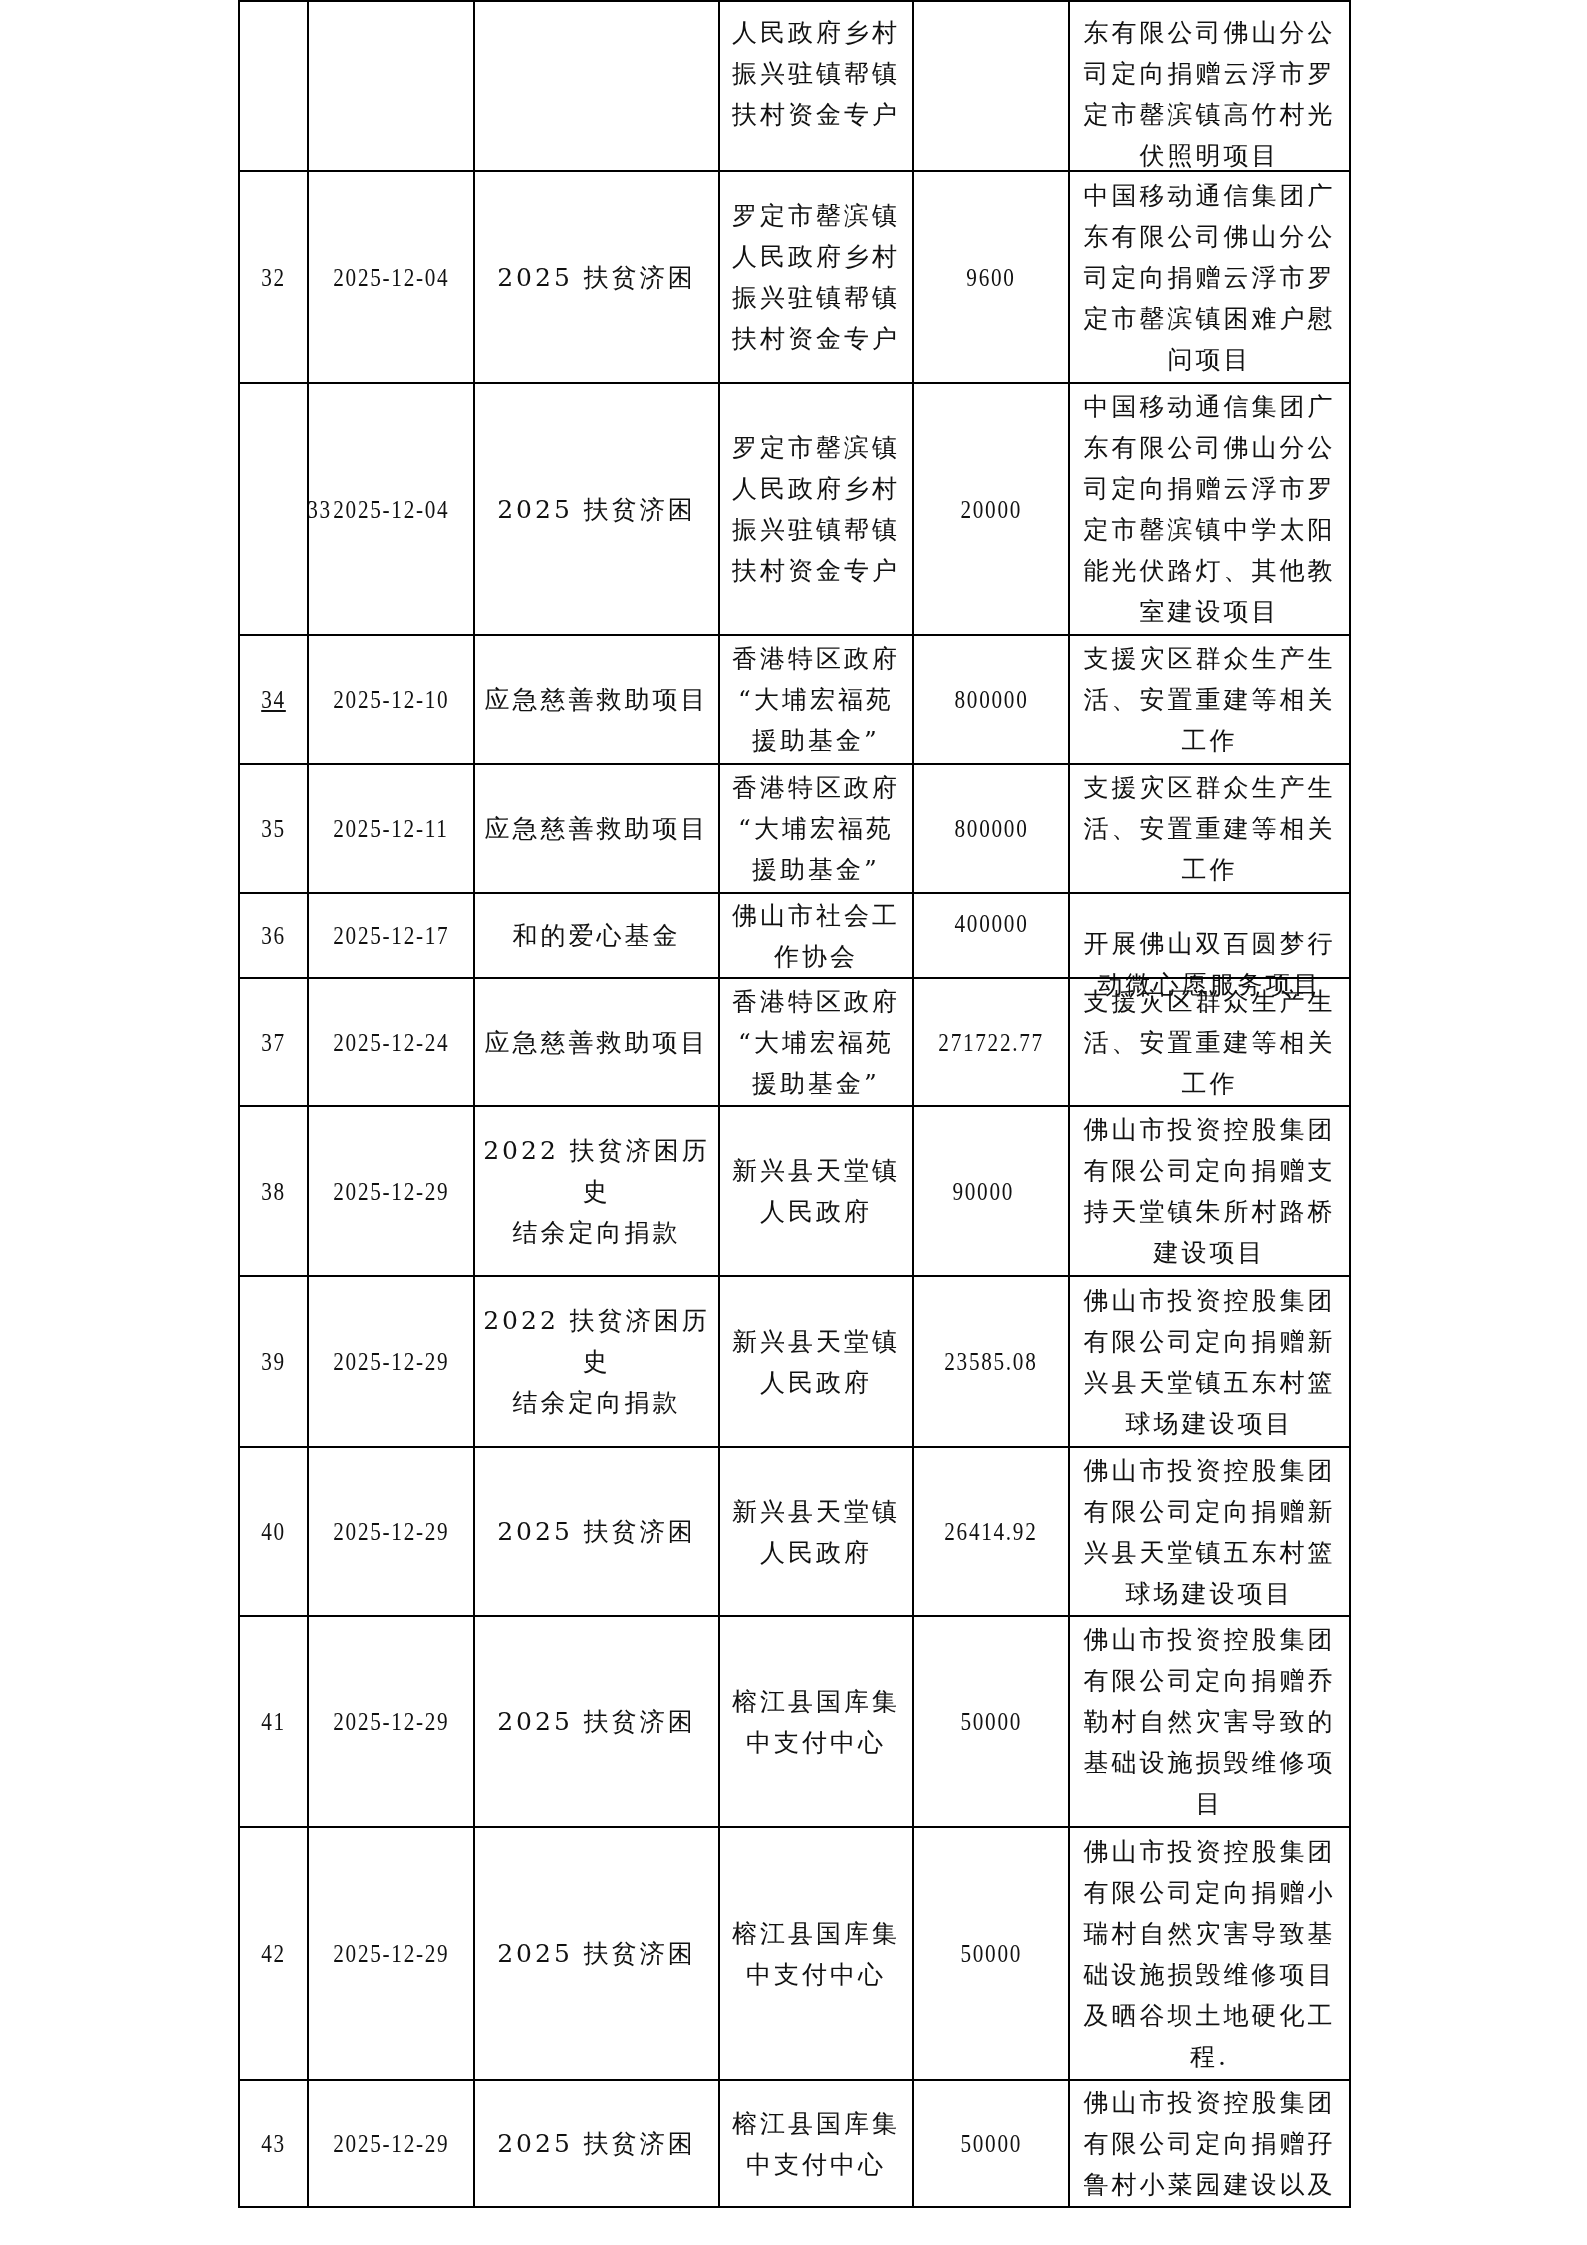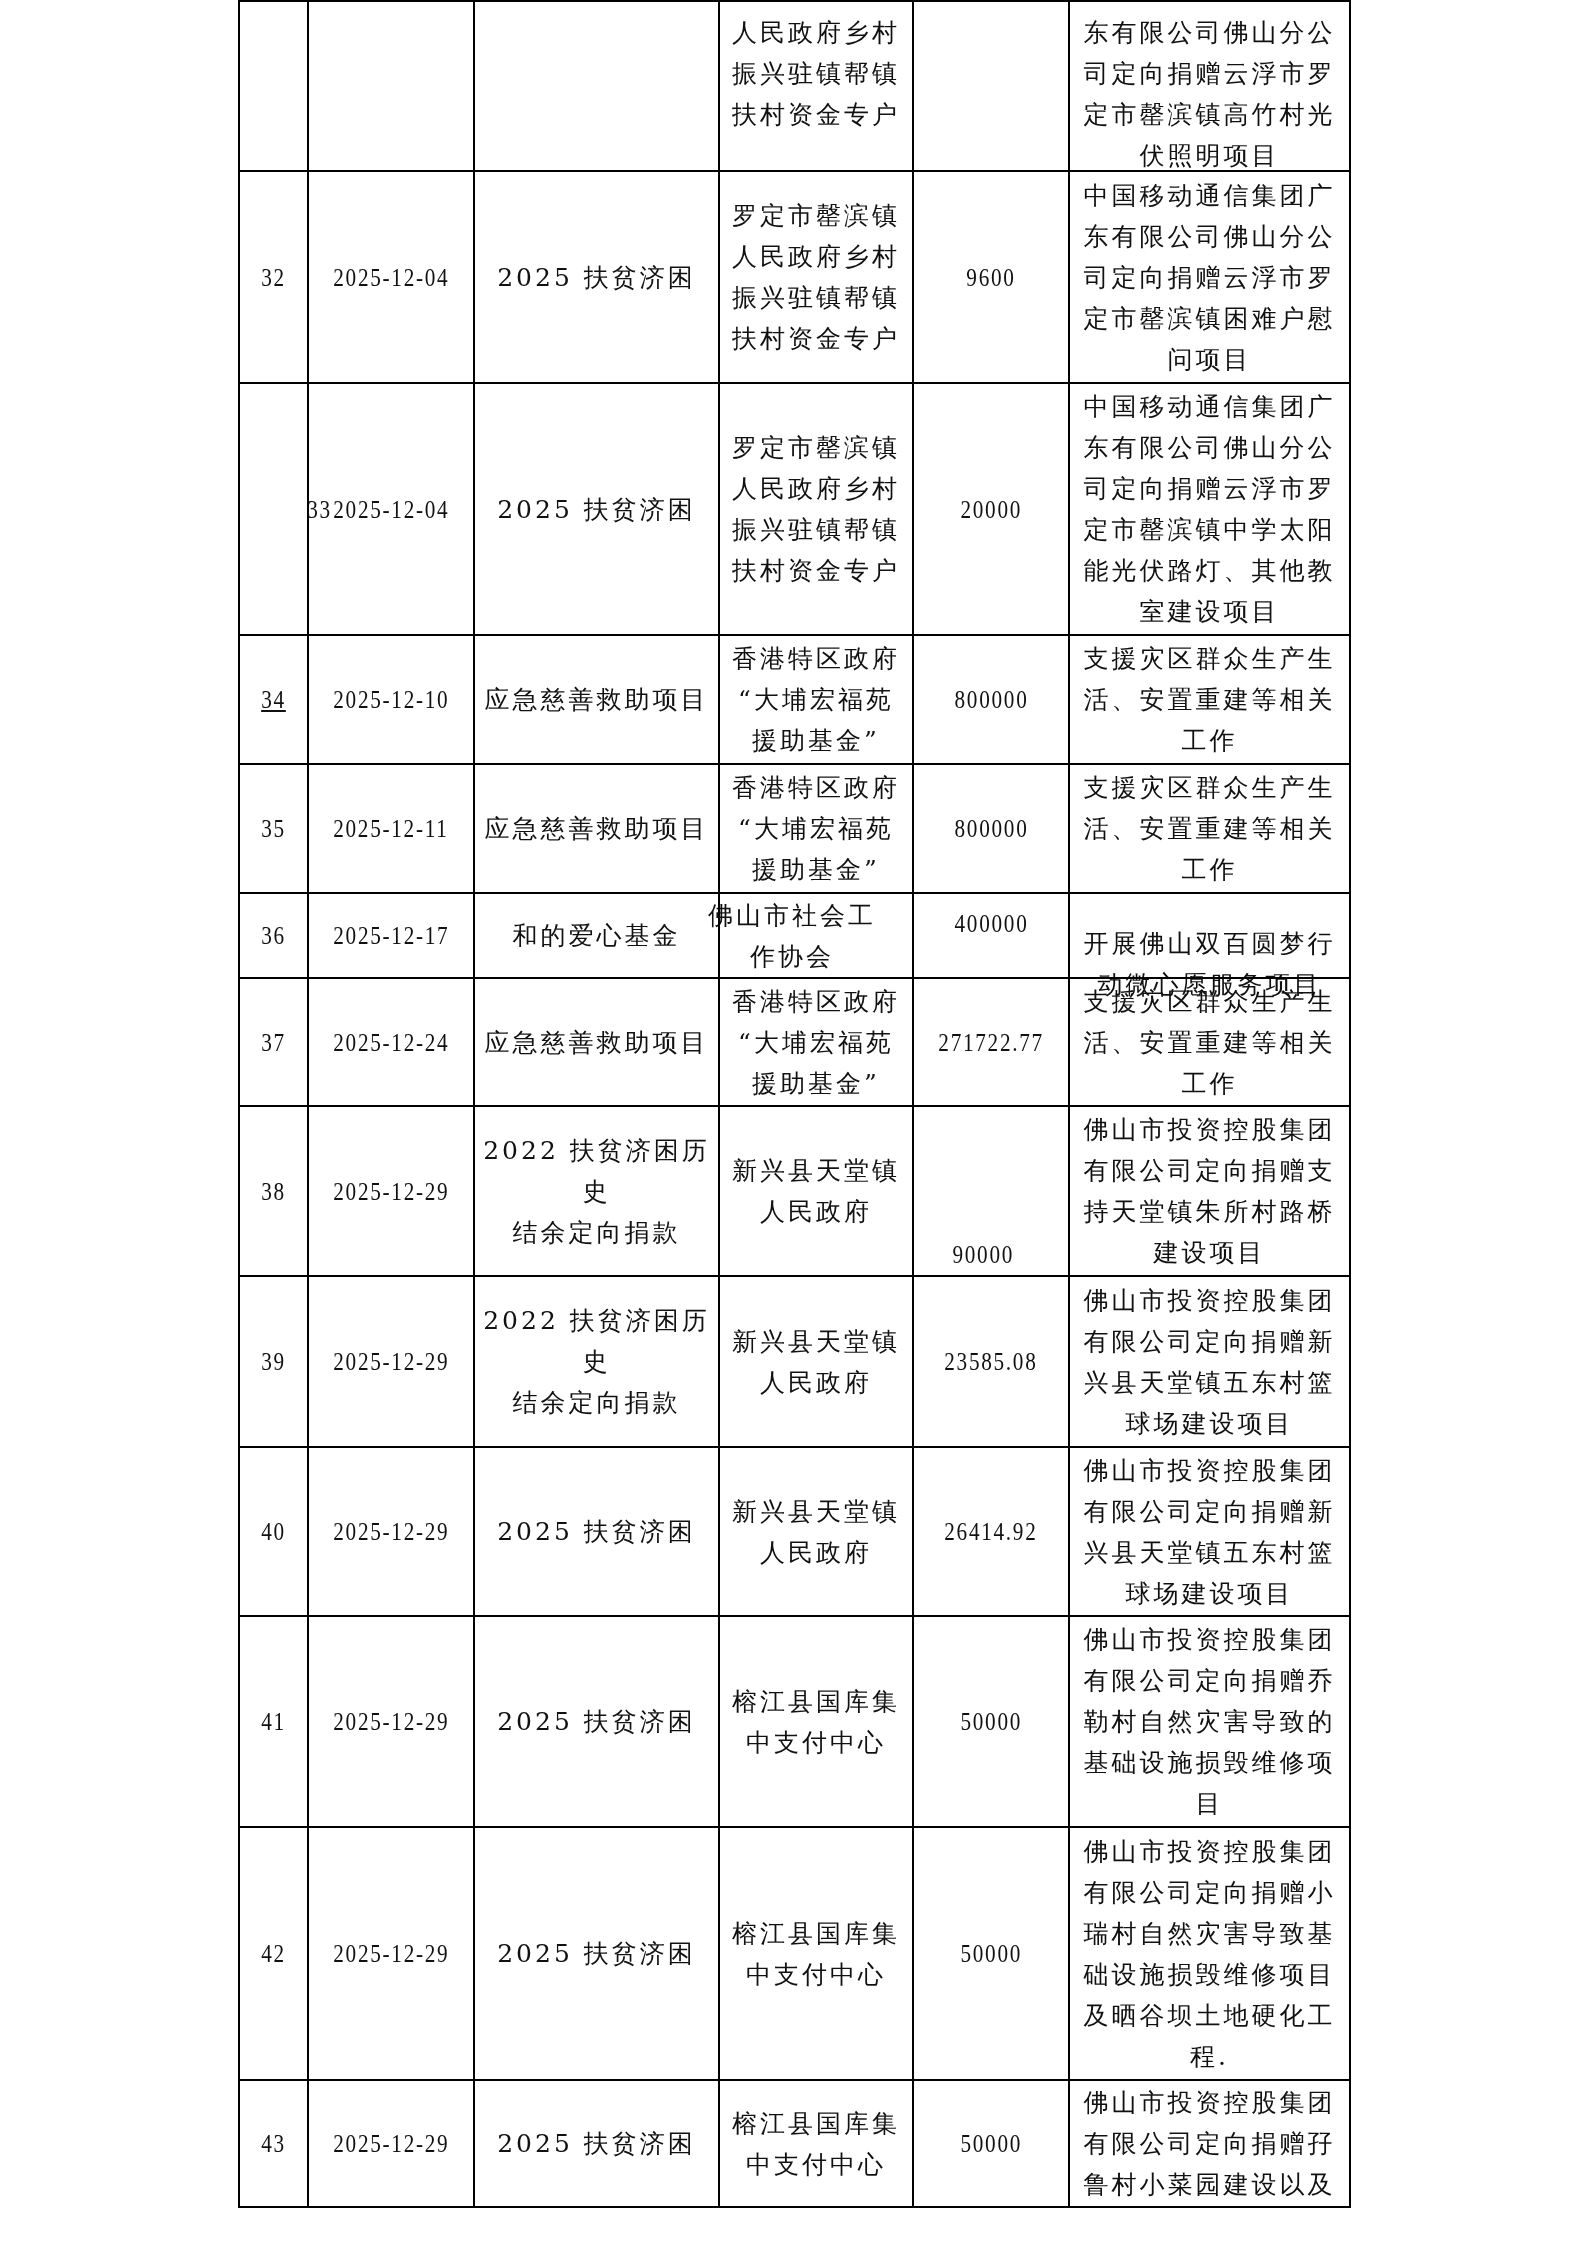--- a/index.html
+++ b/index.html
@@ -149,21 +149,21 @@
     <div>
       <div class="cell" style="left: 240px; width: 67px; top: 894px; height: 83px;">
         <span class="txt num">36</span>
       </div>
       <div class="cell" style="left: 309px; width: 164px; top: 894px; height: 83px;">
         <span class="txt num">2025-12-17</span>
       </div>
       <div class="cell" style="left: 475px; width: 243px; top: 894px; height: 83px;">
         <span class="txt">和的爱心基金</span>
       </div>
-      <div class="cell" style="left: 696px; width: 192px; top: 894px; height: 83px;">
+      <div class="cell" style="left: 720px; width: 192px; top: 894px; height: 83px;">
         <span class="txt">佛山市社会工
 作协会</span>
       </div>
       <div class="cell" style="left: 914px; width: 154px; top: 882px; height: 83px;">
         <span class="txt num">400000</span>
       </div>
       <div class="cell" style="left: 1070px; width: 279px; top: 894px; height: 83px; margin-top: 28px;">
         <span class="txt">开展佛山双百圆梦行
 动微心愿服务项目</span>
       </div>
@@ -200,21 +200,21 @@
         <span class="txt num">2025-12-29</span>
       </div>
       <div class="cell" style="left: 475px; width: 243px; top: 1107px; height: 168px;">
         <span class="txt">2022 扶贫济困历史
 结余定向捐款</span>
       </div>
       <div class="cell" style="left: 720px; width: 192px; top: 1107px; height: 168px;">
         <span class="txt">新兴县天堂镇
 人民政府</span>
       </div>
-      <div class="cell" style="left: 914px; width: 138px; top: 1107px; height: 168px; align-items: flex-end;">
+      <div class="cell" style="left: 914px; width: 138px; top: 1107px; height: 168px;">
         <span class="txt num">90000</span>
       </div>
       <div class="cell" style="left: 1070px; width: 279px; top: 1107px; height: 168px;">
         <span class="txt">佛山市投资控股集团
 有限公司定向捐赠支
 持天堂镇朱所村路桥
 建设项目</span>
       </div>
     </div>
     <div>

